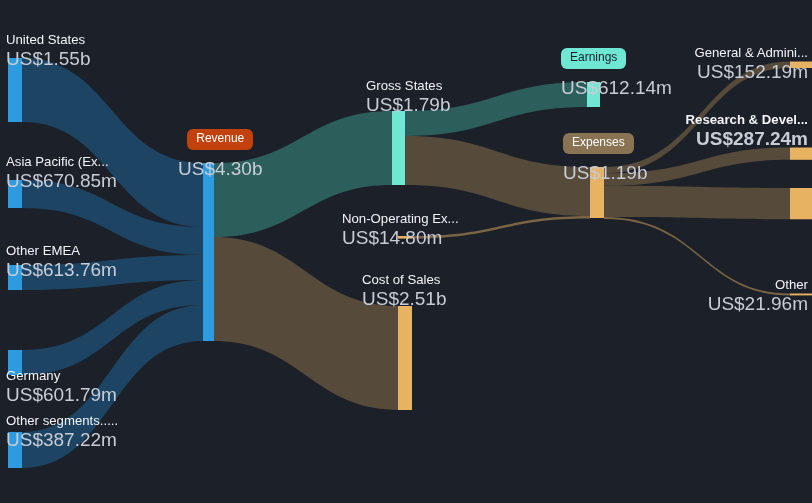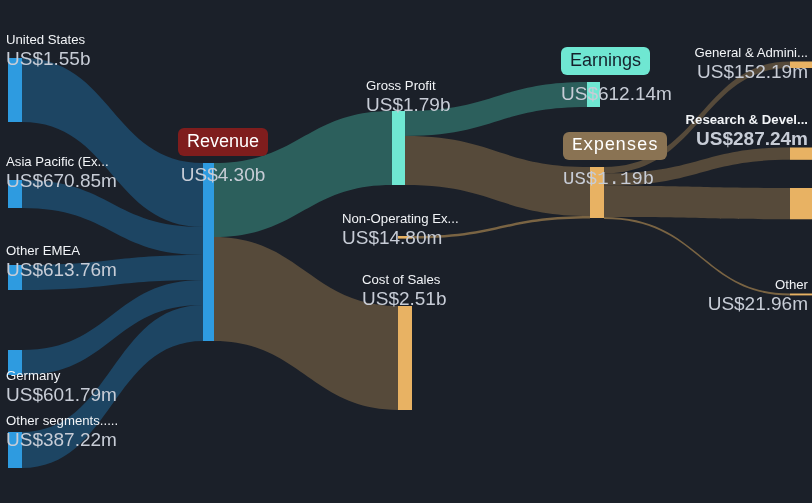--- a/index.html
+++ b/index.html
@@ -51,26 +51,26 @@
     color: #c7ccd6;
     font-size: 19px;
   }
   .node-label.right {
     text-align: right;
   }
   .badge {
     display: inline-block;
     padding: 3px 9px 4px 9px;
     border-radius: 6px;
-    font-size: 18px;
+    font-size: 12px;
     line-height: 1.15;
     color: #ffffff;
   }
   .badge.revenue {
-    background: #7f1d1d;
+    background: #c2410c;
   }
   .badge.earnings {
     background: #6fe7d2;
     color: #15202b;
   }
   .badge.expenses {
     background: #8a7353;
     color: #ffffff;
   }
   .badge-wrap .val {
@@ -173,40 +173,40 @@
       <span class="nm">Other segments.....</span>
       <span class="val">US$387.22m</span>
     </div>
 
     <div class="node-label badge-wrap" style="left:178px; top:116px; text-align:center;">
       <span class="badge revenue">Revenue</span>
       <span class="val">US$4.30b</span>
     </div>
 
     <div class="node-label" style="left:366px; top:66px;">
-      <span class="nm">Gross Profit</span>
+      <span class="nm">Gross States</span>
       <span class="val">US$1.79b</span>
     </div>
 
     <div class="node-label" style="left:342px; top:199px;">
       <span class="nm">Non-Operating Ex...</span>
       <span class="val">US$14.80m</span>
     </div>
 
     <div class="node-label" style="left:362px; top:260px;">
       <span class="nm">Cost of Sales</span>
       <span class="val">US$2.51b</span>
     </div>
 
     <div class="node-label badge-wrap" style="left:561px; top:35px;">
       <span class="badge earnings">Earnings</span>
       <span class="val">US$612.14m</span>
     </div>
 
-    <div class="node-label badge-wrap" style="left:563px; top:120px;font-family:Liberation Mono, monospace;">
+    <div class="node-label badge-wrap" style="left:563px; top:120px;">
       <span class="badge expenses">Expenses</span>
       <span class="val">US$1.19b</span>
     </div>
 
     <div class="node-label right" style="right:4px; top:33px;">
       <span class="nm">General &amp; Admini...</span>
       <span class="val">US$152.19m</span>
     </div>
 
     <div class="node-label right" style="right:4px; top:100px;font-weight:bold;">

